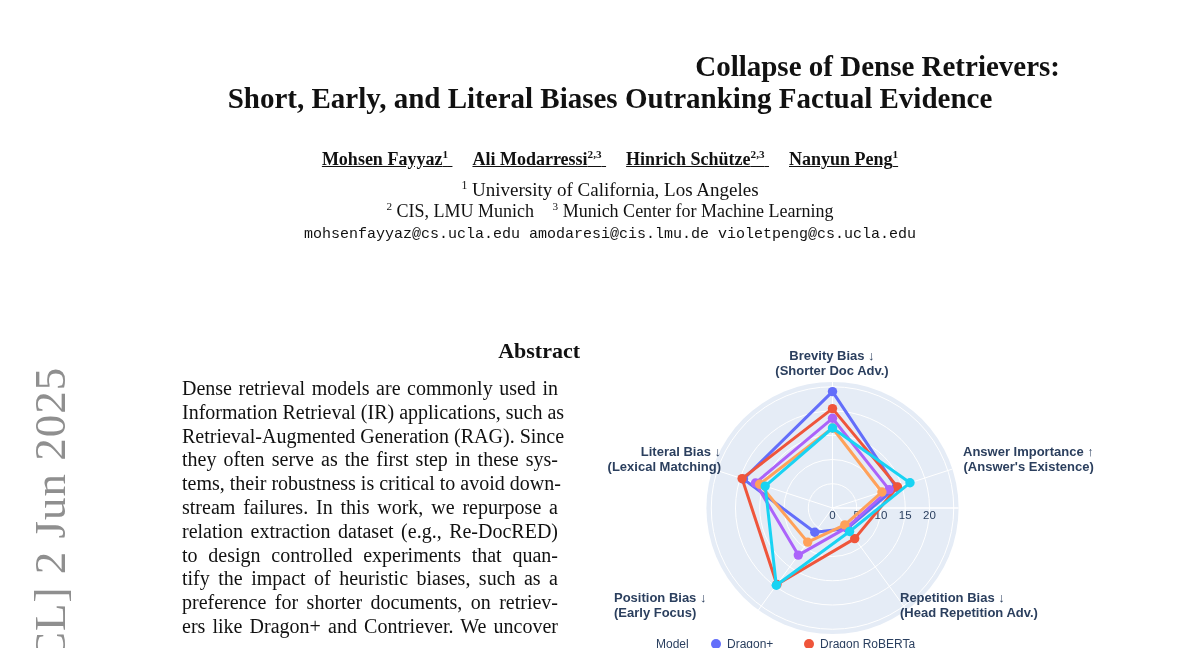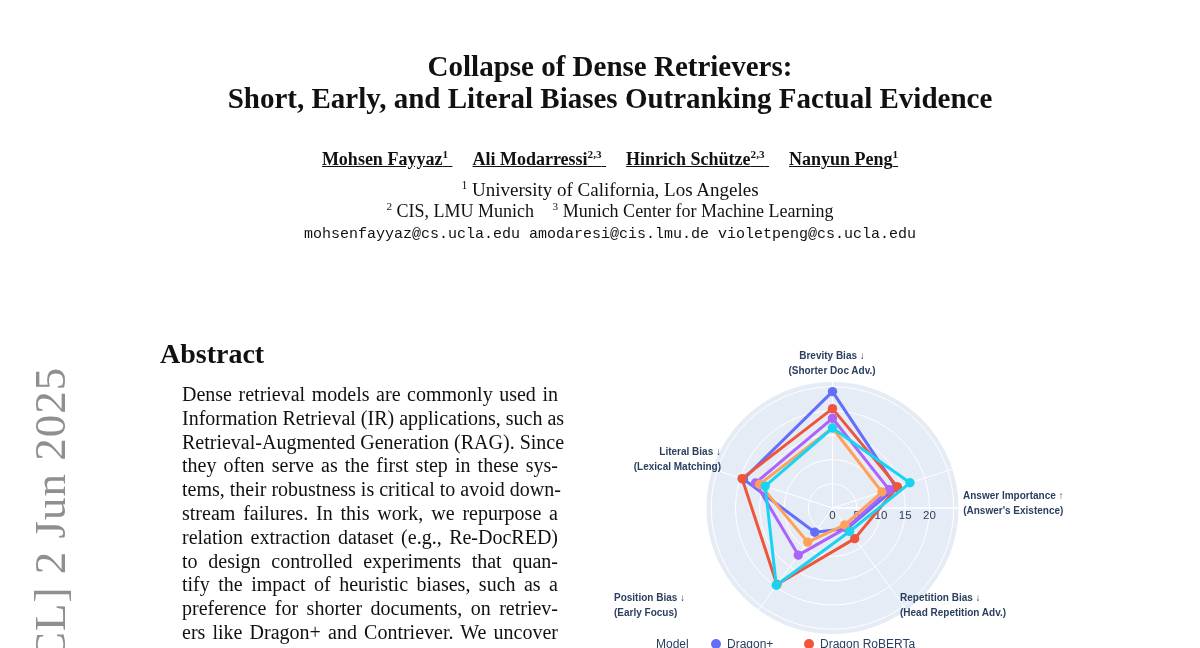--- a/index.html
+++ b/index.html
@@ -10,44 +10,44 @@
   
   .watermark{
     position:absolute;left:24px;top:662px;
     transform:rotate(-90deg);transform-origin:0 0;
     font-family:"Liberation Serif",serif;font-size:45px;color:#8f8f8f;
     white-space:nowrap;letter-spacing:1px;
   }
   
   .head{position:absolute;left:160px;width:900px;text-align:center;}
   .title{font-weight:bold;font-size:29px;line-height:32px;}
-  #title1{top:50px;}
+  #title1{top:50px;text-align:right;}
   #title2{top:82px;}
   .authors{top:149px;font-weight:bold;font-size:18px;text-decoration:underline;}
   .author + .author{margin-left:20px;}
   sup{vertical-align:super;font-size:62%;line-height:0;font-weight:inherit;}
   .affil1{top:179px;font-size:19px;}
   .affil2{top:201px;font-size:18px;}
   .affil-gap{margin-left:14px;}
   .emails{top:226px;font-family:"Liberation Mono",monospace;font-size:15px;letter-spacing:0;}
   
   .abs-col{position:absolute;left:160px;top:338px;width:420px;}
-  .abs-head{text-align:left;font-weight:bold;font-size:28px;margin-bottom:13px;}
+  .abs-head{text-align:right;font-weight:bold;font-size:22px;margin-bottom:13px;}
   .abs-body{width:376px;margin:0 auto;font-size:20px;line-height:23.8px;}
   .abs-line{text-align:justify;text-align-last:justify;white-space:nowrap;}
   
   .figure{position:absolute;left:0;top:0;width:1200px;height:648px;pointer-events:none;}
   #radar-svg{position:absolute;left:0;top:0;}
   .axis-label{
     position:absolute;font-family:"Liberation Sans",sans-serif;
-    font-size:10px;font-weight:bold;color:#2b3f5e;line-height:15px;
+    font-size:13px;font-weight:bold;color:#2b3f5e;line-height:15px;
   }
   .axis-label div{white-space:nowrap;}
   .lbl-brevity{left:722px;top:348px;width:220px;text-align:center;}
-  .lbl-answer{left:963px;top:444px;text-align:center;margin-top:44px;}
+  .lbl-answer{left:963px;top:444px;text-align:right;}
   .lbl-literal{left:521px;top:444px;width:200px;text-align:right;}
   .lbl-position{left:614px;top:590px;width:200px;}
   .lbl-repetition{left:900px;top:590px;text-align:left;}
   
   .legend-row{position:absolute;top:637px;font-family:"Liberation Sans",sans-serif;
     font-size:12px;color:#2a3f5f;white-space:nowrap;}
   #legend-title{left:656px;}
   #legend-item-0{left:711px;}
   #legend-item-1{left:804px;}
   .legend-dot{display:inline-block;width:10px;height:10px;border-radius:50%;

